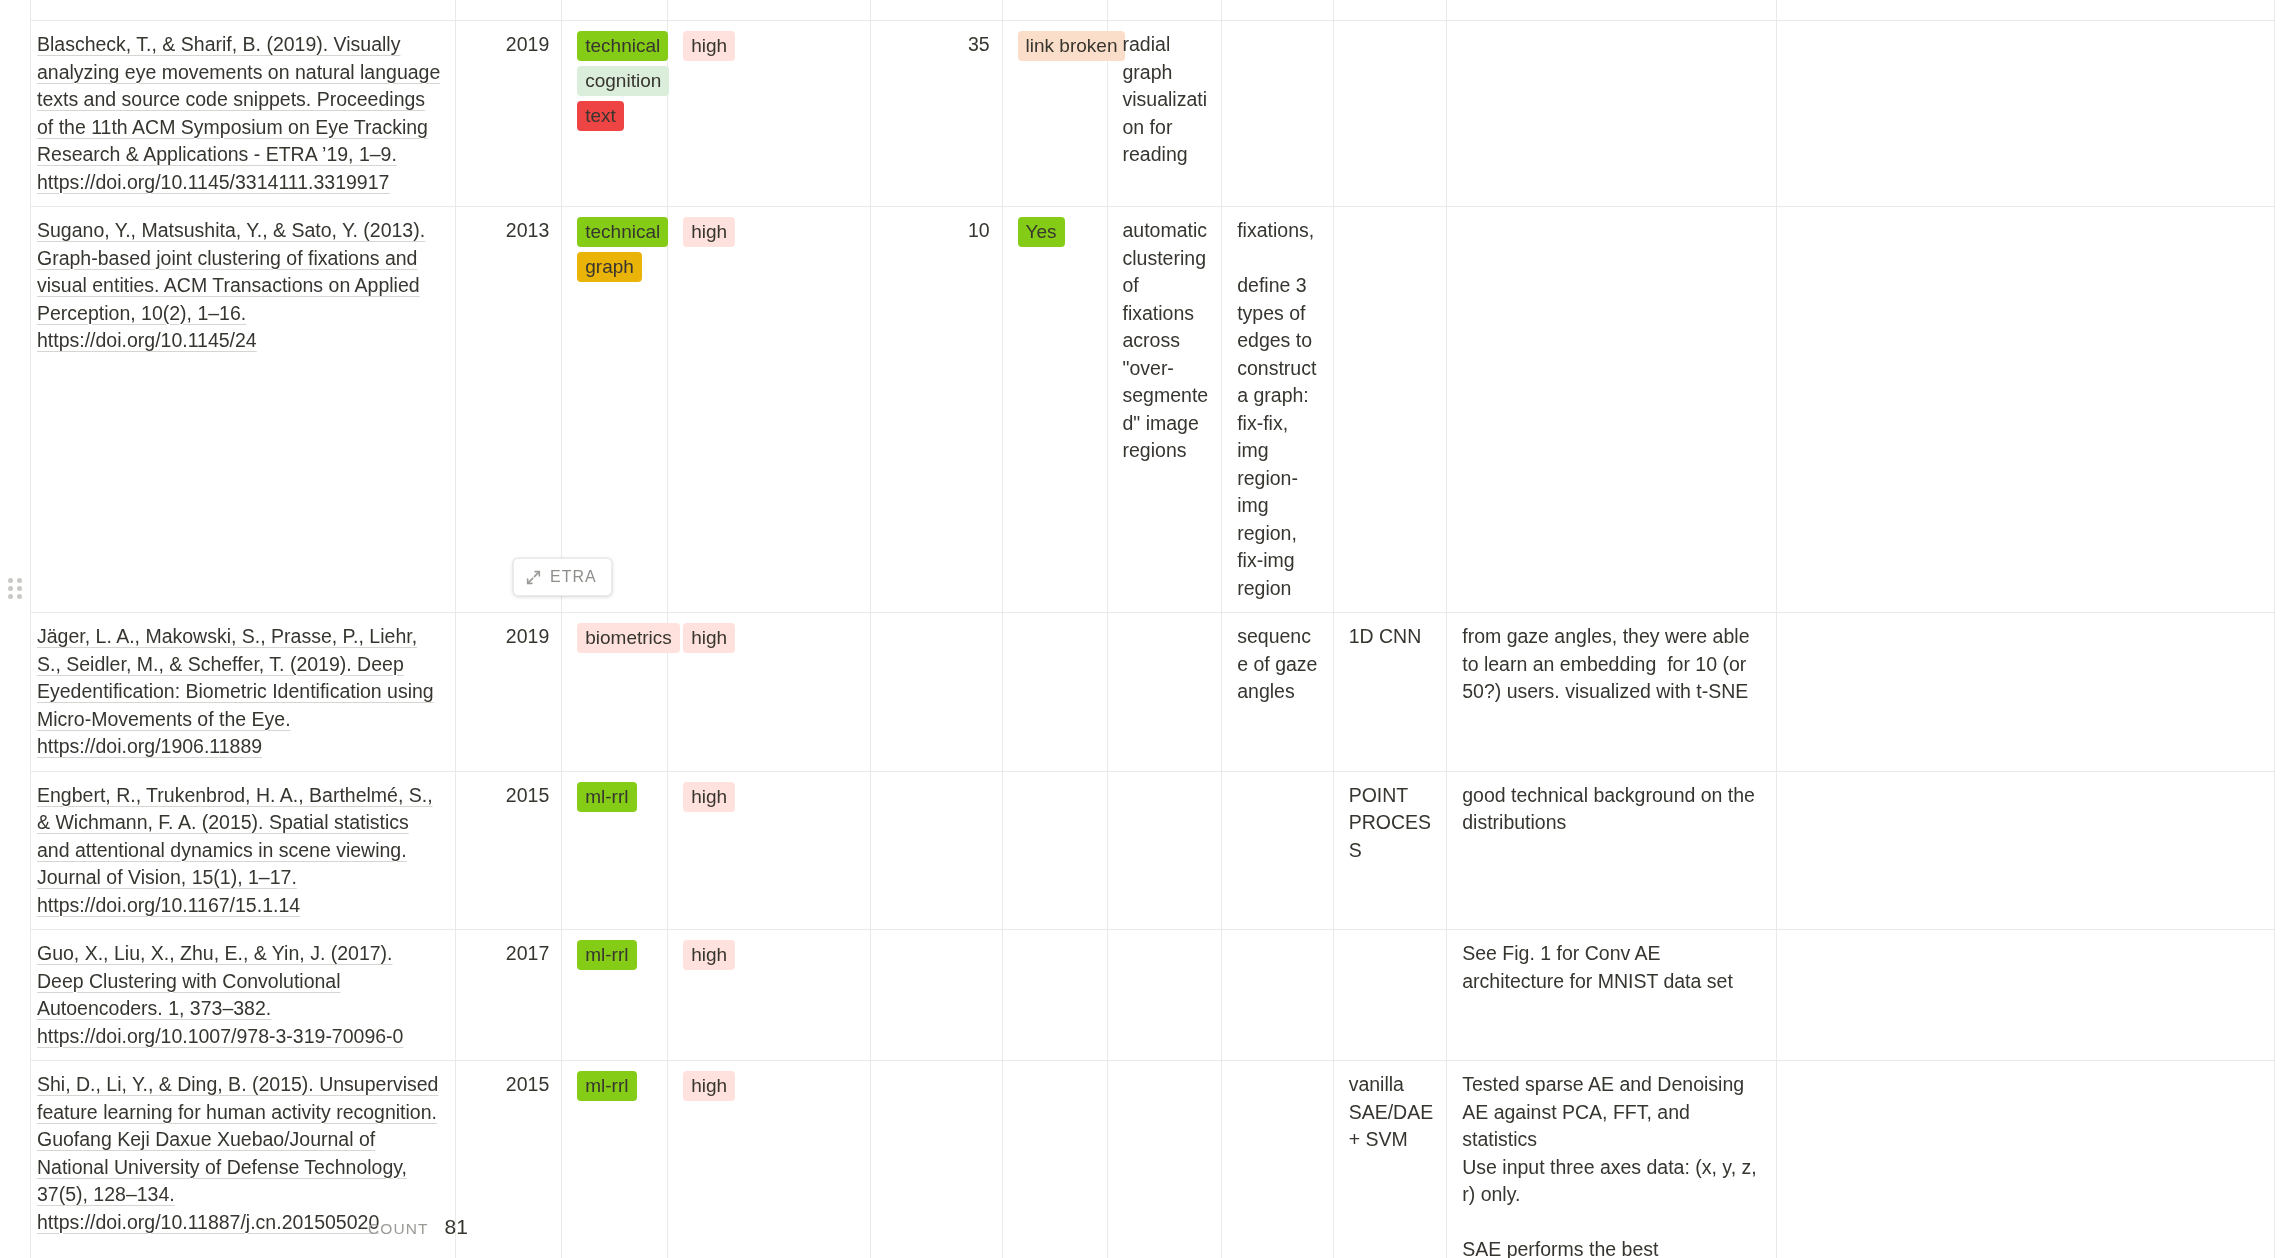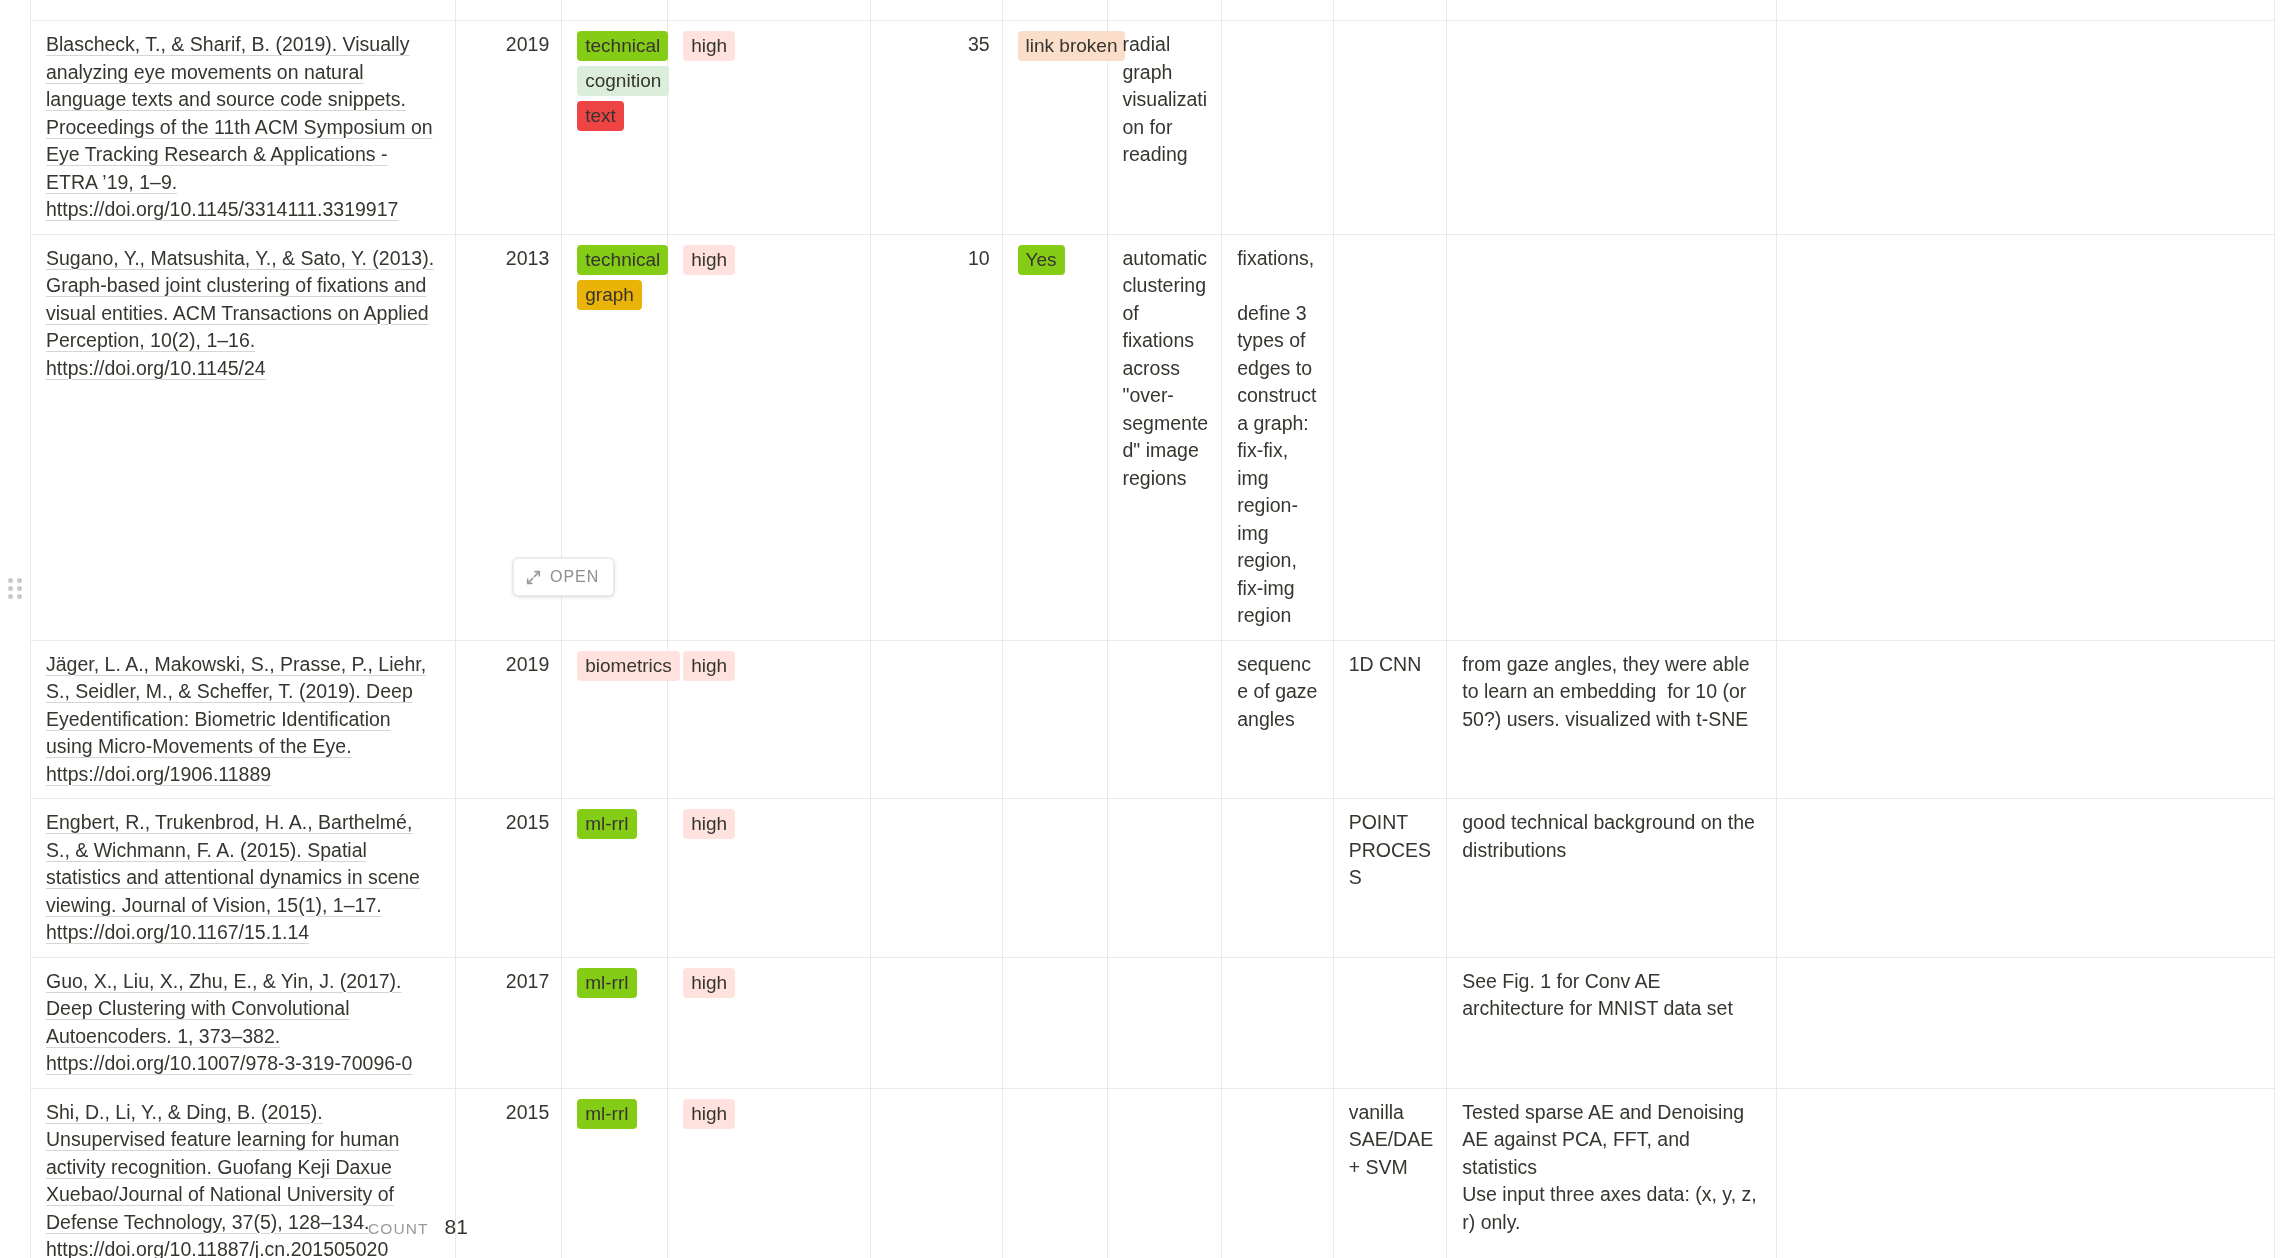--- a/index.html
+++ b/index.html
@@ -37,21 +37,21 @@
     padding: 10px 12px 10px 15px;
     font-size: 19.5px;
     line-height: 27.5px;
     color: #37352f;
     word-wrap: break-word;
     overflow-wrap: break-word;
     background: #ffffff;
   }
   .tbl td.first {
     border-left: 1px solid #e9e9e7;
-    padding-left: 15px;
+    padding-left: 6px;
     padding-right: 14px;
   }
   .tbl tr.top-partial td {
     border-bottom: 1px solid #e9e9e7;
   }
 
   
   .c-title { width: 393px; }
   .c-year  { width: 98px; }
   .c-tags  { width: 98px; }
@@ -305,21 +305,21 @@
 
   <div id="open-button">
     <span>
       <svg width="17" height="17" viewBox="0 0 16 16" fill="none" stroke="#9b9a97" stroke-width="1.5" stroke-linecap="round" stroke-linejoin="round">
         <path d="M9.5 2.5h4v4"></path>
         <path d="M13.5 2.5 8.8 7.2"></path>
         <path d="M6.5 13.5h-4v-4"></path>
         <path d="M2.5 13.5 7.2 8.8"></path>
       </svg>
     </span>
-    <span>OPEN</span>
+    <span>ETRA</span>
   </div>
 
   <div id="table-footer">
     <div id="count-summary">
       <span class="count-label">COUNT</span>
       <span class="count-value">81</span>
     </div>
   </div>
 </div>
 

